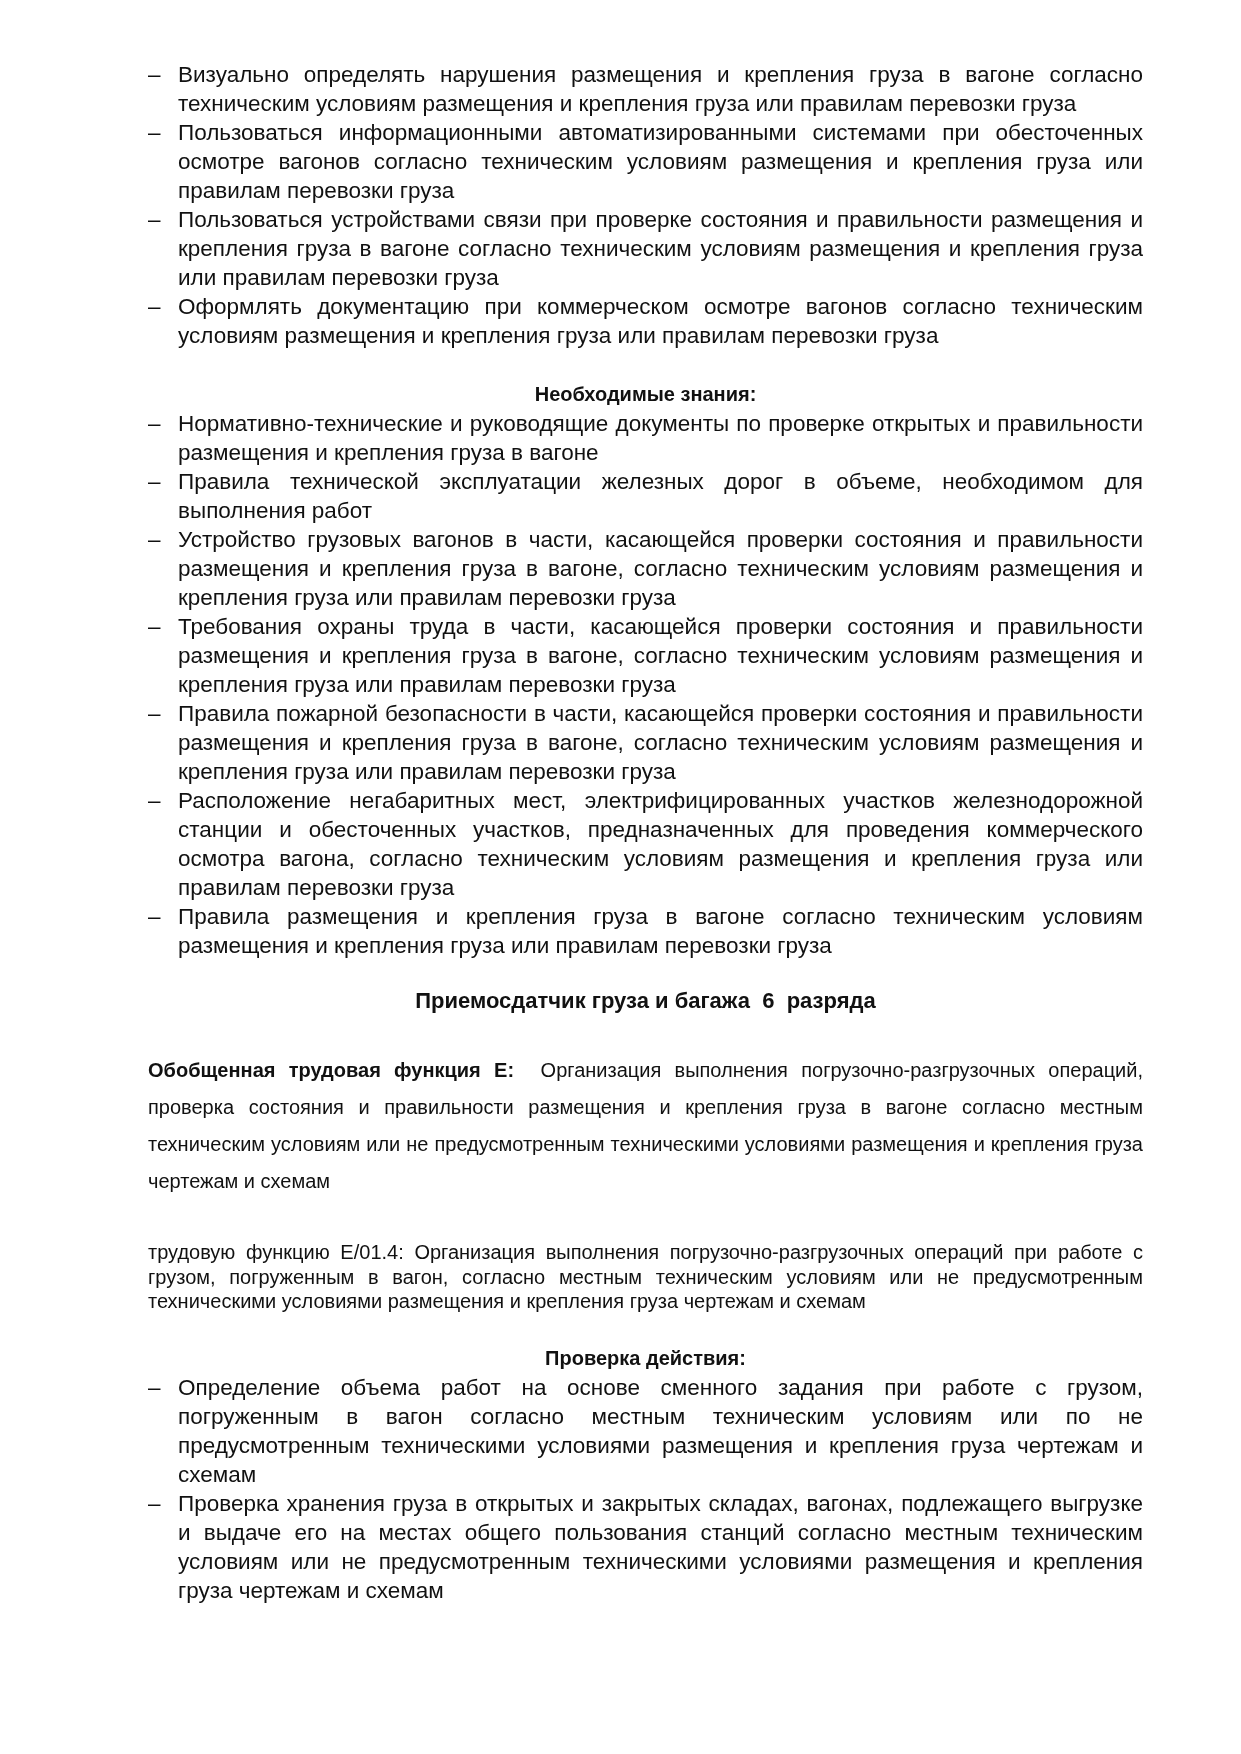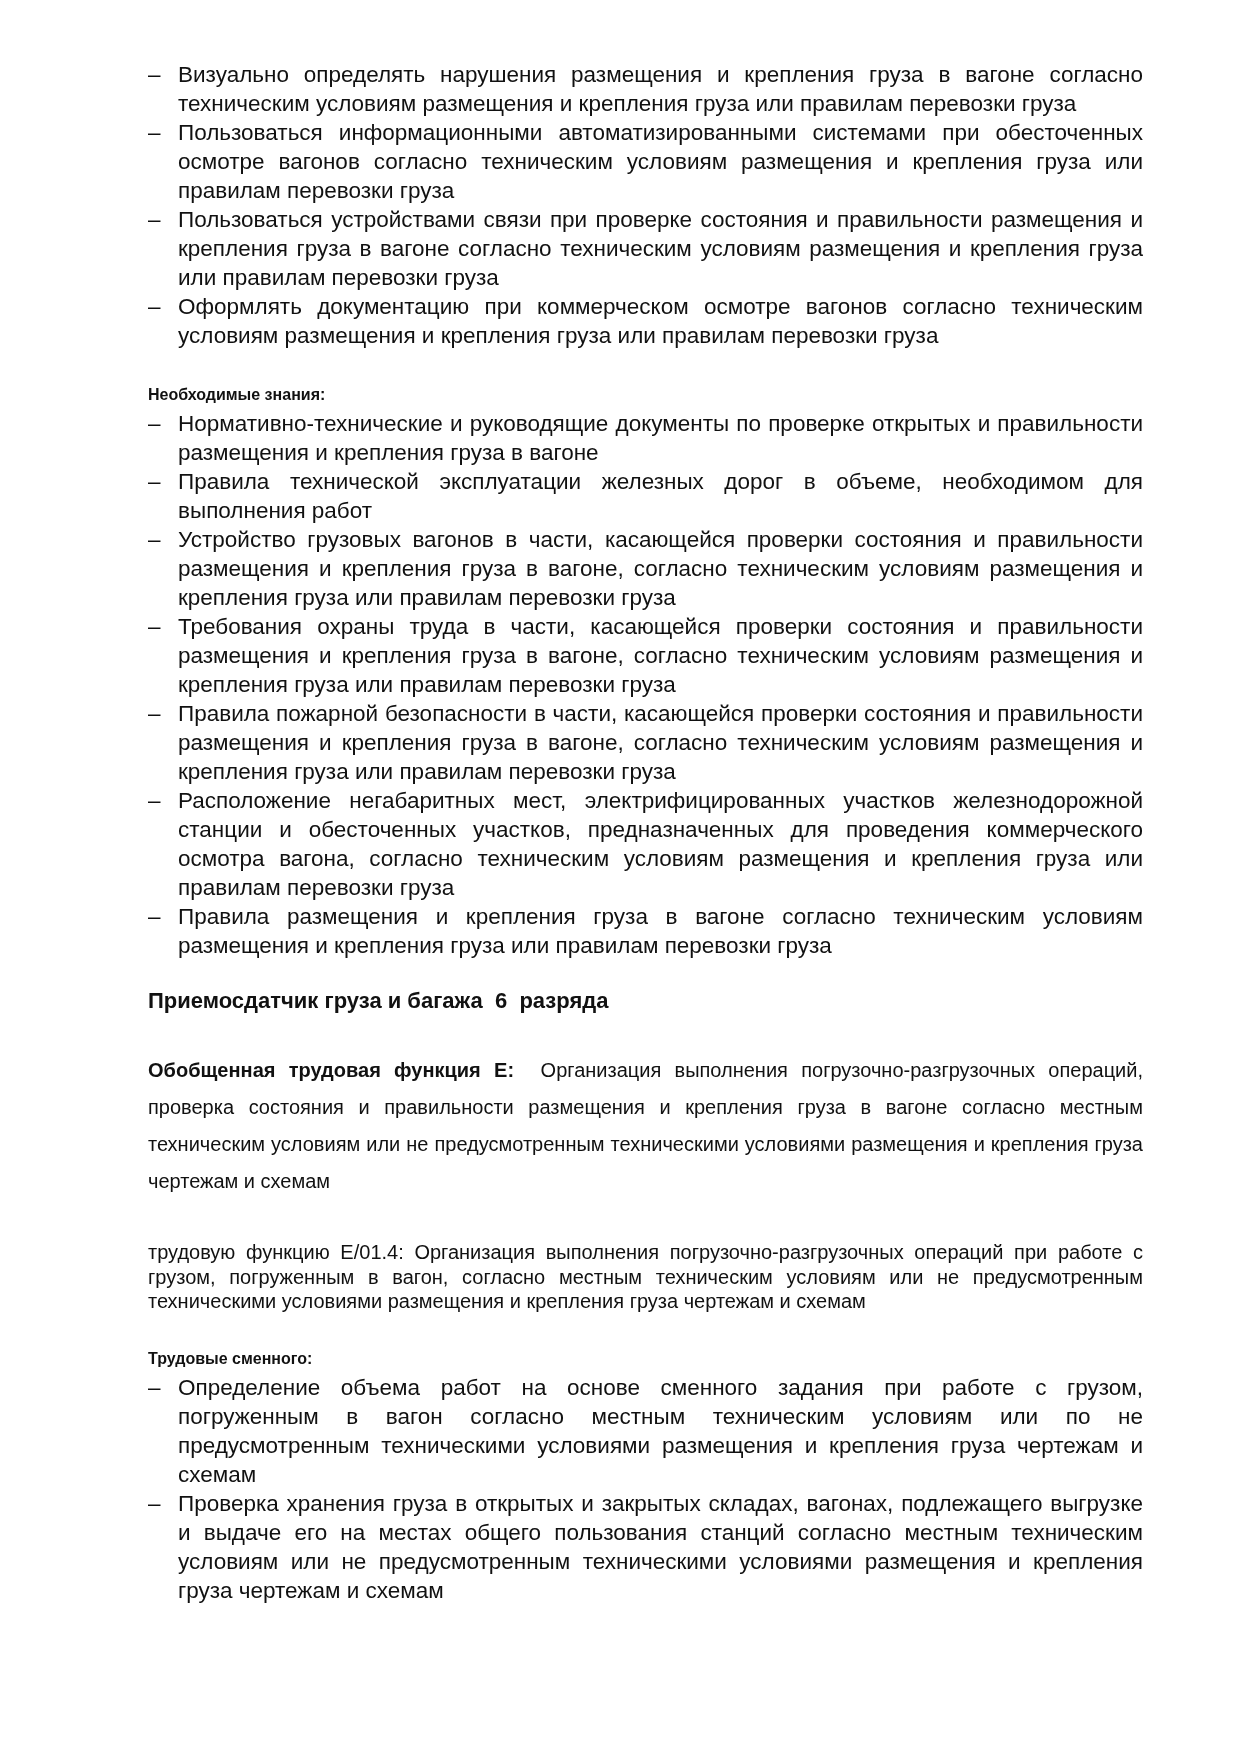--- a/index.html
+++ b/index.html
@@ -27,28 +27,29 @@
       text-align-last: left;
     }
     .dash-mark {
       position: absolute;
       left: 0;
       top: 0;
       width: 20px;
     }
     .section-heading {
       font-weight: bold;
-      font-size: 16px;
+      font-size: 20px;
       line-height: 29px;
       margin: 0;
+      text-align: center;
     }
     .gap-knowledge { height: 30px; }
     .gap-title-before { height: 26px; }
     .title {
-      text-align: left;
+      text-align: center;
       font-weight: bold;
       font-size: 22px;
       line-height: 30px;
       margin: 0;
       padding-left: 0;
     }
     .gap-title-after { height: 36px; }
     .gen-func {
       font-size: 20px;
       line-height: 37px;
@@ -98,19 +99,19 @@
   <div class="gap-title-after"></div>
 
   <p class="gen-func"><span class="lbl">Обобщенная трудовая функция Е:</span>&nbsp; <span>Организация выполнения погрузочно-разгрузочных операций, проверка состояния и правильности размещения и крепления груза в вагоне согласно местным техническим условиям или не предусмотренным техническими условиями размещения и крепления груза чертежам и схемам</span></p>
 
   <div class="gap-func"></div>
 
   <p class="labor-func">трудовую функцию Е/01.4: Организация выполнения погрузочно-разгрузочных операций при работе с грузом, погруженным в вагон, согласно местным техническим условиям или не предусмотренным техническими условиями размещения и крепления груза чертежам и схемам</p>
 
   <div class="gap-actions"></div>
 
-  <p class="section-heading">Трудовые сменного:</p>
+  <p class="section-heading">Проверка действия:</p>
   <ul class="dash-list">
     <li class="dash-item"><span class="dash-mark">–</span><span>Определение объема работ на основе сменного задания при работе с грузом, погруженным в вагон согласно местным техническим условиям или по не предусмотренным техническими условиями размещения и крепления груза чертежам и схемам</span></li>
     <li class="dash-item"><span class="dash-mark">–</span><span>Проверка хранения груза в открытых и закрытых складах, вагонах, подлежащего выгрузке и выдаче его на местах общего пользования станций согласно местным техническим условиям или не предусмотренным техническими условиями размещения и крепления груза чертежам и схемам</span></li>
   </ul>
 
 </div>
 
 </body></html>

